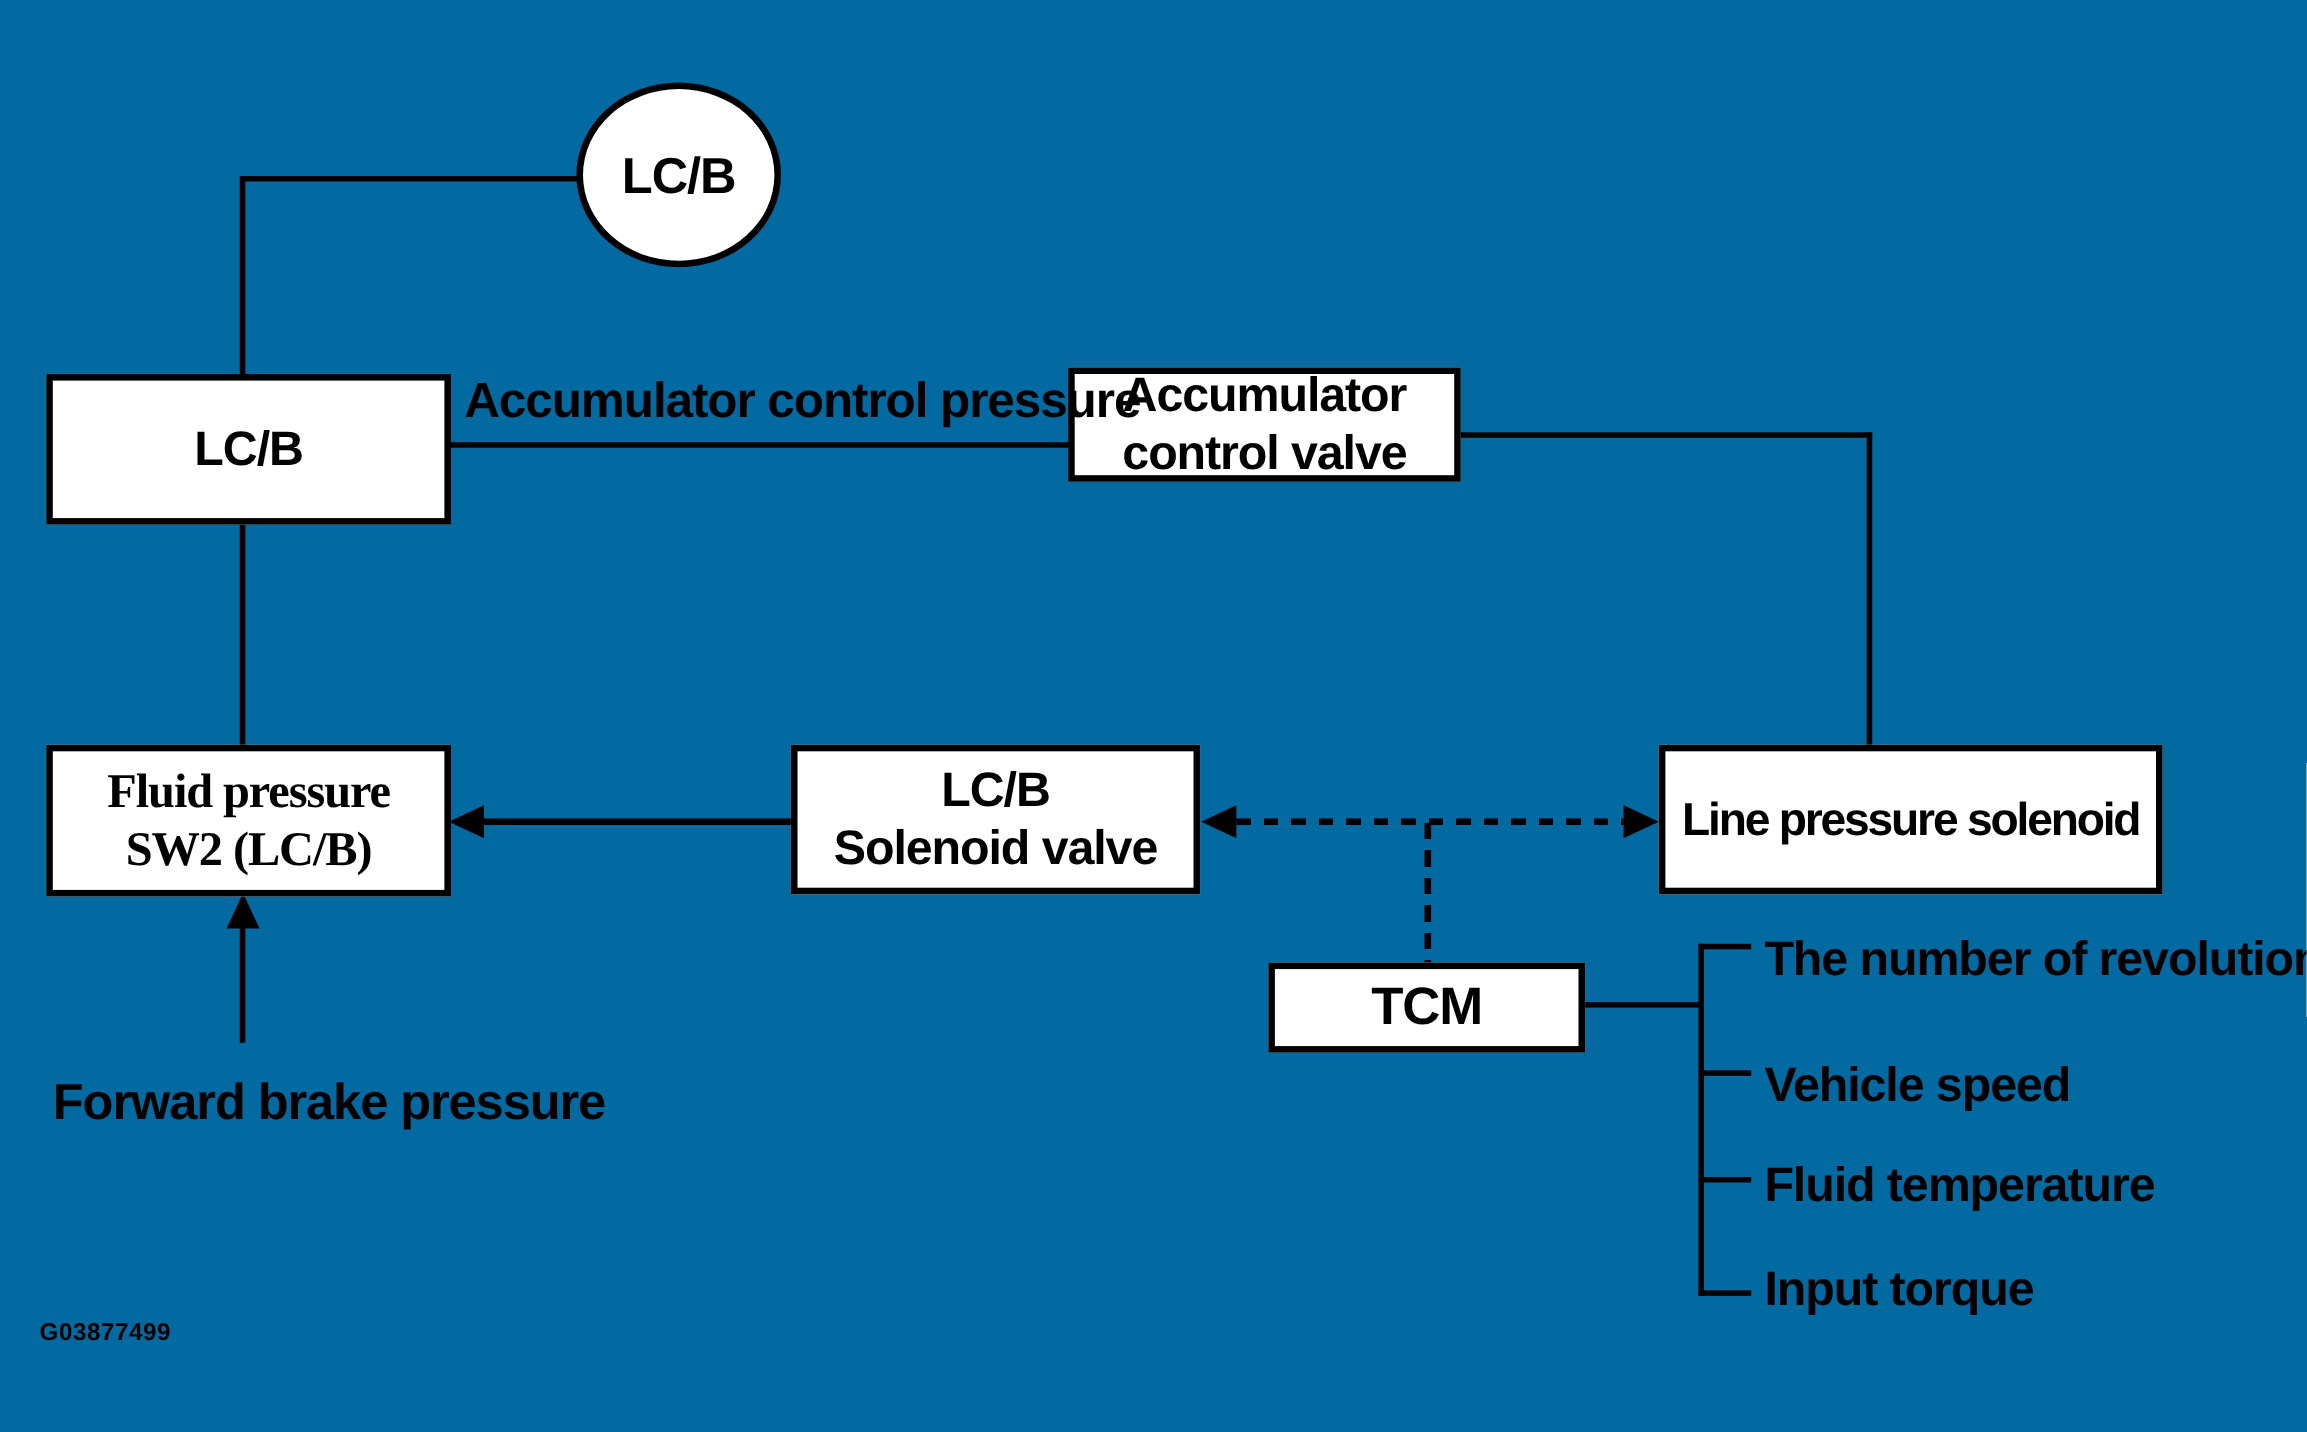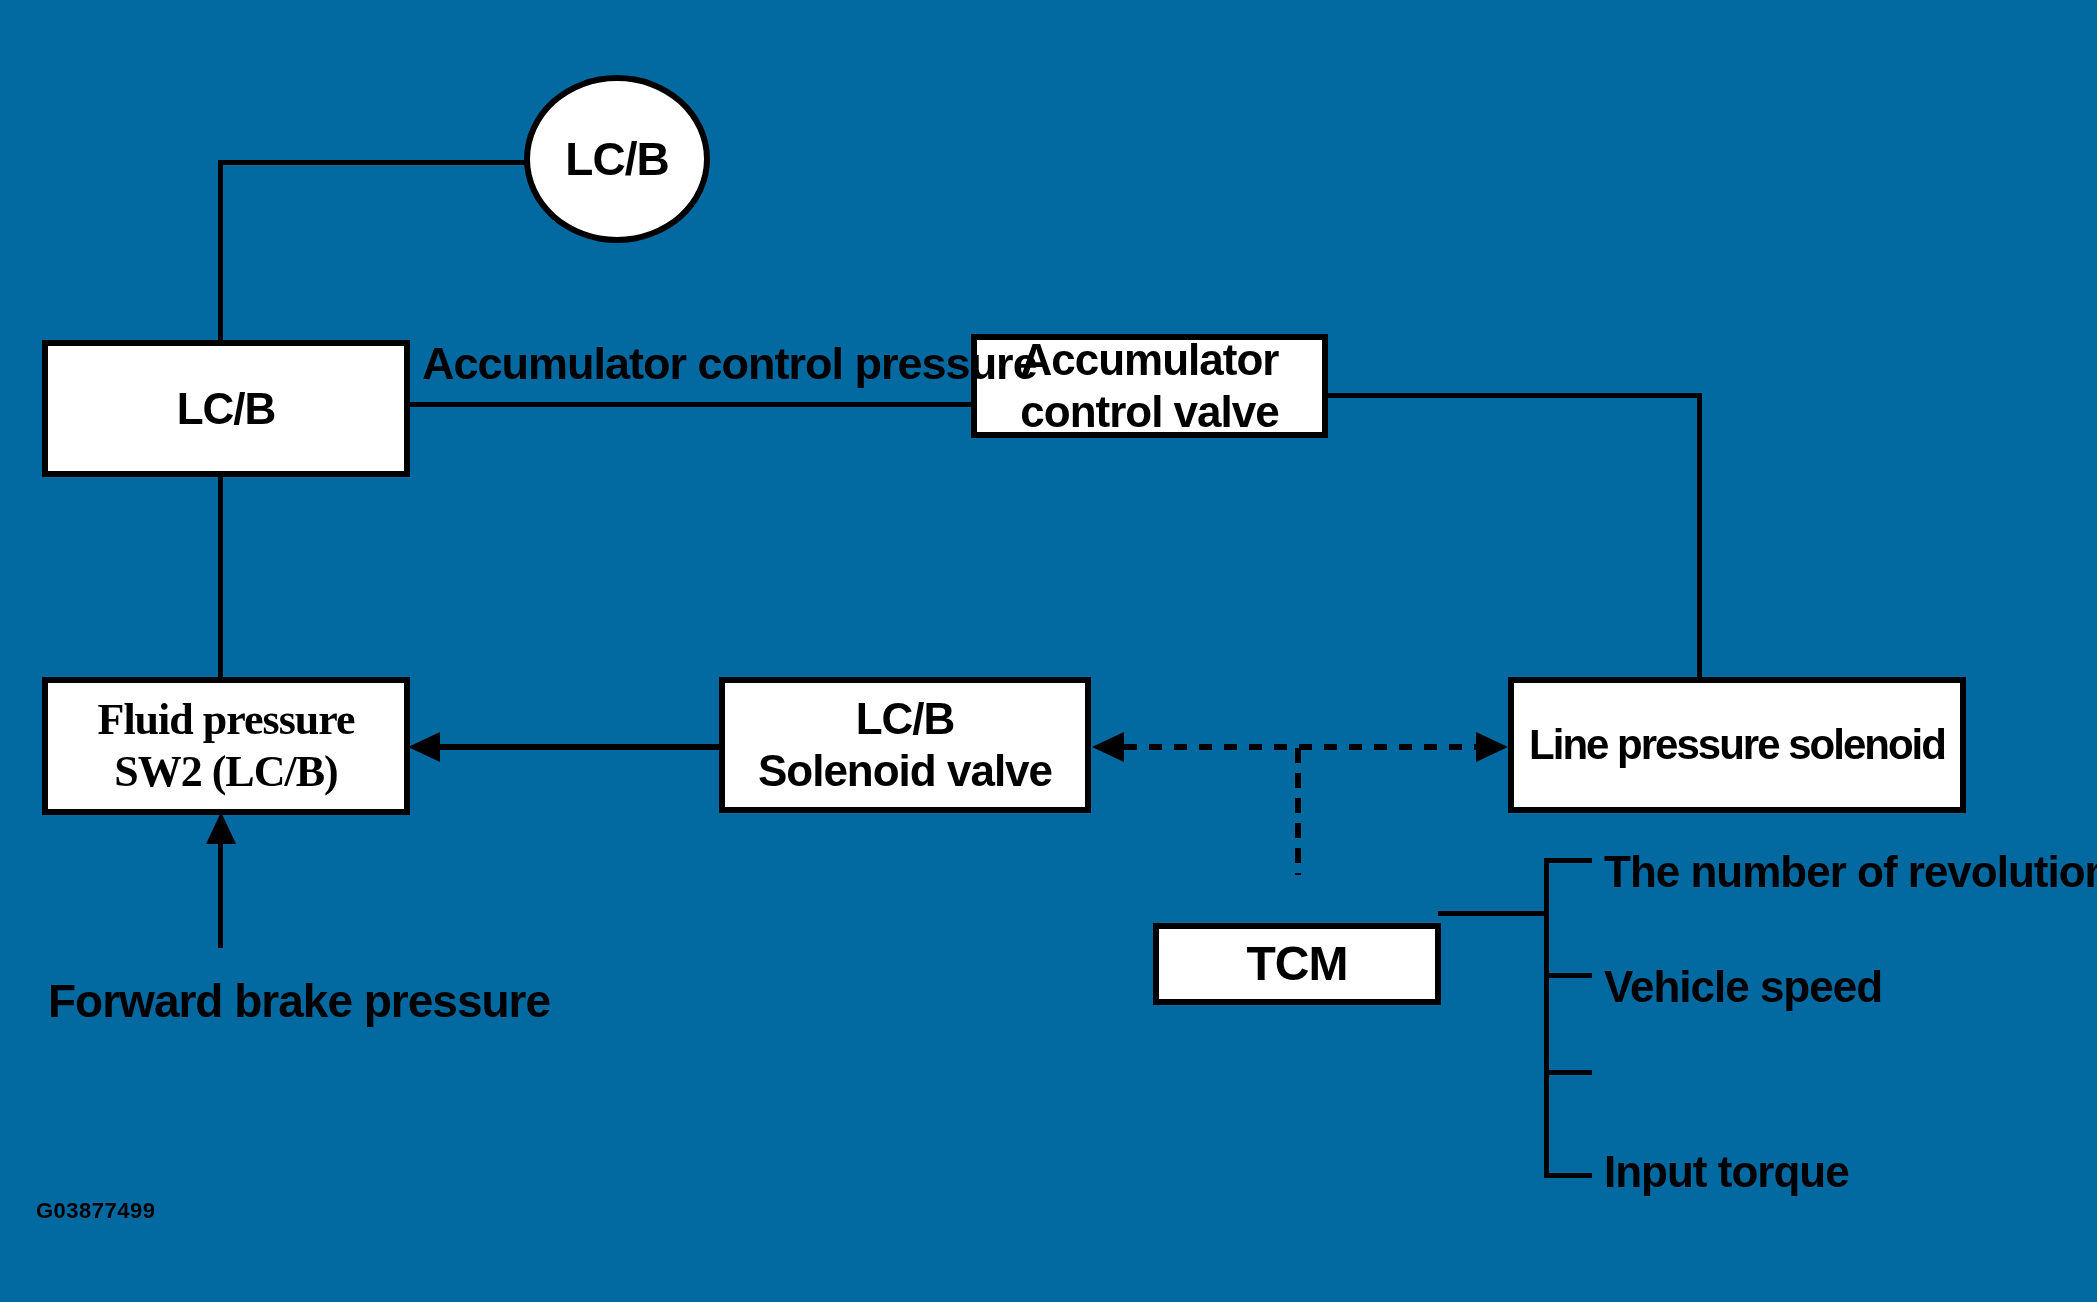--- a/index.html
+++ b/index.html
@@ -117,33 +117,36 @@
   <div class="box" style="left:719px;top:677px;width:372px;height:136px;">
     <span>LC/B</span>
     <span>Solenoid valve</span>
   </div>
 
   <div class="box" style="left:42px;top:677px;width:368px;height:138px;font-family:Liberation Serif, serif;">
     <span>Fluid pressure</span>
     <span>SW2 (LC/B)</span>
   </div>
 
-  <div class="box" style="left:1153px;top:875px;width:288px;height:82px;font-size:48px;margin-top:48px;">
+  <div class="box" style="left:1153px;top:875px;width:288px;height:82px;font-size:48px;">
     <span>TCM</span>
   </div>
 
   <div class="flabel" style="left:422px;top:338px;width:560px;text-align:right;">Accumulator control pressure</div>
 
   <div class="flabel" style="left:48px;top:974px;font-size:46px;">Forward brake pressure</div>
 
   <div class="list-item" style="top:842px;">
     <span>The number of revolution</span>
   </div>
   <div class="list-item" style="top:957px;">
     <span>Vehicle speed</span>
   </div>
+  <div class="list-item" style="top:1048px;">
+    <span>Fluid temperature</span>
+  </div>
   <div class="list-item" style="top:1142px;text-align:center;">
     <span>Input torque</span>
   </div>
 
   <div class="figcode">G03877499</div>
 
 </div>
 
 </body></html>

